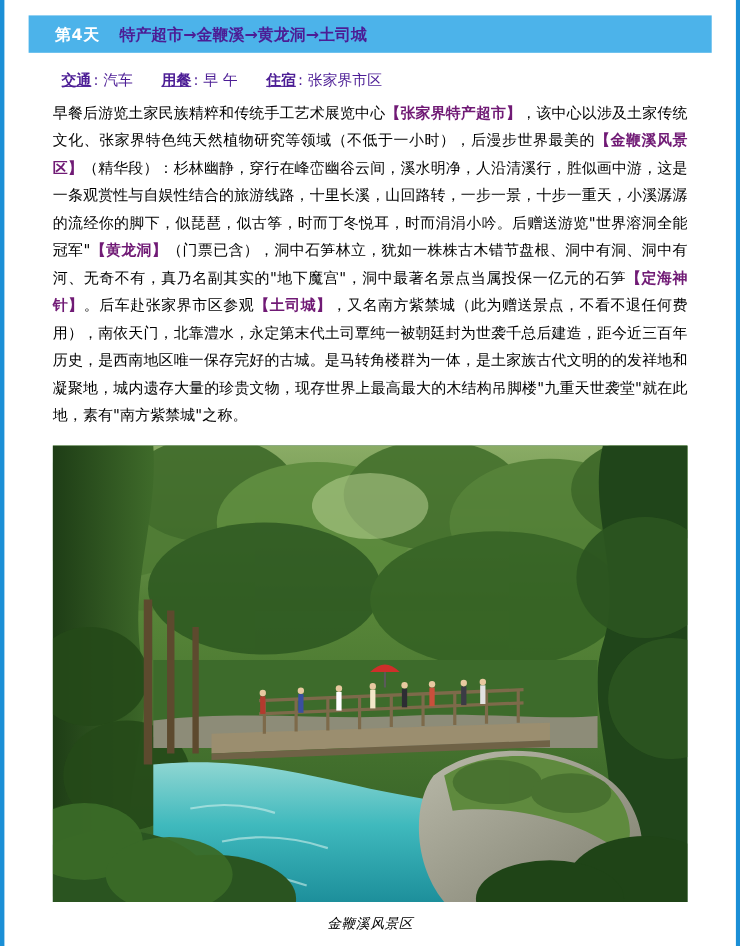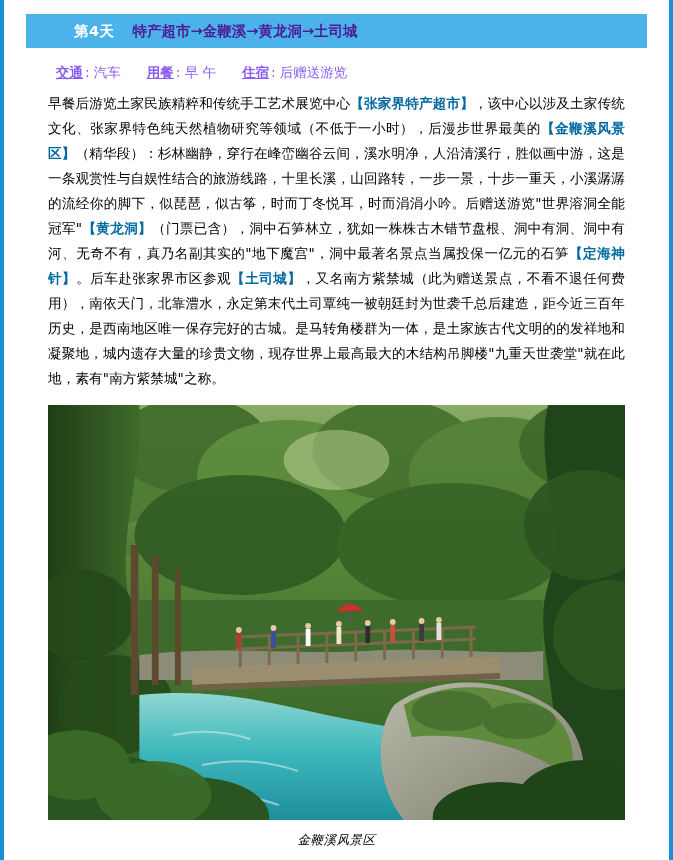--- a/index.html
+++ b/index.html
@@ -25,21 +25,21 @@
   }
   .inner {
     padding: 14px 22px 0 22px;
   }
   
   .day-bar {
     background: #4cb3ea;
     height: 34px;
     display: flex;
     align-items: center;
-    padding-left: 48px;
+    padding-left: 24px;
     box-sizing: border-box;
     margin-bottom: 16px;
   }
   .day-bar .day-label {
     color: #ffffff;
     font-size: 14.5px;
     font-weight: bold;
     letter-spacing: 0.5px;
     white-space: nowrap;
   }
@@ -48,21 +48,21 @@
     font-size: 14.5px;
     font-weight: bold;
     margin-left: 18px;
     white-space: nowrap;
   }
   
   .info-row {
     display: flex;
     align-items: baseline;
     font-size: 13.5px;
-    color: #8b5cf6;
+    color: #4c1d95;
     padding: 0 18px 0 30px;
     margin-bottom: 9px;
     text-align: center;
   }
   .info-item {
     white-space: nowrap;
     margin-right: 26px;
   }
   .info-item:last-child { margin-right: 0; }
   .info-key {
@@ -76,21 +76,21 @@
   .body-text {
     font-size: 13.6px;
     line-height: 25px;
     color: #000;
     text-align: justify;
     padding: 0 22px 0 22px;
     margin: 0 0 14px 0;
     letter-spacing: 0.1px;
   }
   .hl {
-    color: #0369a1;
+    color: #701a75;
     font-weight: bold;
   }
   
   .photo-wrap {
     padding: 0 22px;
     margin-top: 2px;
   }
   .photo {
     width: 100%;
     height: 415px;
@@ -120,21 +120,21 @@
     </div>
 
     <div class="info-row">
       <span class="info-item">
         <span class="info-key">交通</span><span class="info-val">: 汽车</span>
       </span>
       <span class="info-item">
         <span class="info-key">用餐</span><span class="info-val">: 早 午</span>
       </span>
       <span class="info-item">
-        <span class="info-key">住宿</span><span class="info-val">: 后赠送游览</span>
+        <span class="info-key">住宿</span><span class="info-val">: 张家界市区</span>
       </span>
     </div>
 
     <p class="body-text"><span>早餐后游览土家民族精粹和传统手工艺术展览中心</span><span class="hl">【张家界特产超市】</span><span>，该中心以涉及土家传统文化、张家界特色纯天然植物研究等领域（不低于一小时），后漫步世界最美的</span><span class="hl">【金鞭溪风景区】</span><span>（精华段）：杉林幽静，穿行在峰峦幽谷云间，溪水明净，人沿清溪行，胜似画中游，这是一条观赏性与自娱性结合的旅游线路，十里长溪，山回路转，一步一景，十步一重天，小溪潺潺的流经你的脚下，似琵琶，似古筝，时而丁冬悦耳，时而涓涓小吟。后赠送游览"世界溶洞全能冠军"</span><span class="hl">【黄龙洞】</span><span>（门票已含），洞中石笋林立，犹如一株株古木错节盘根、洞中有洞、洞中有河、无奇不有，真乃名副其实的"地下魔宫"，洞中最著名景点当属投保一亿元的石笋</span><span class="hl">【定海神针】</span><span>。后车赴张家界市区参观</span><span class="hl">【土司城】</span><span>，又名南方紫禁城（此为赠送景点，不看不退任何费用），南依天门，北靠澧水，永定第末代土司覃纯一被朝廷封为世袭千总后建造，距今近三百年历史，是西南地区唯一保存完好的古城。是马转角楼群为一体，是土家族古代文明的的发祥地和凝聚地，城内遗存大量的珍贵文物，现存世界上最高最大的木结构吊脚楼"九重天世袭堂"就在此地，素有"南方紫禁城"之称。</span></p>
 
     <div class="photo-wrap">
       <div class="photo">
         <svg viewBox="0 0 600 415" preserveAspectRatio="none">
           <defs>
             <linearGradient id="skyG" x1="0" y1="0" x2="0" y2="1">

